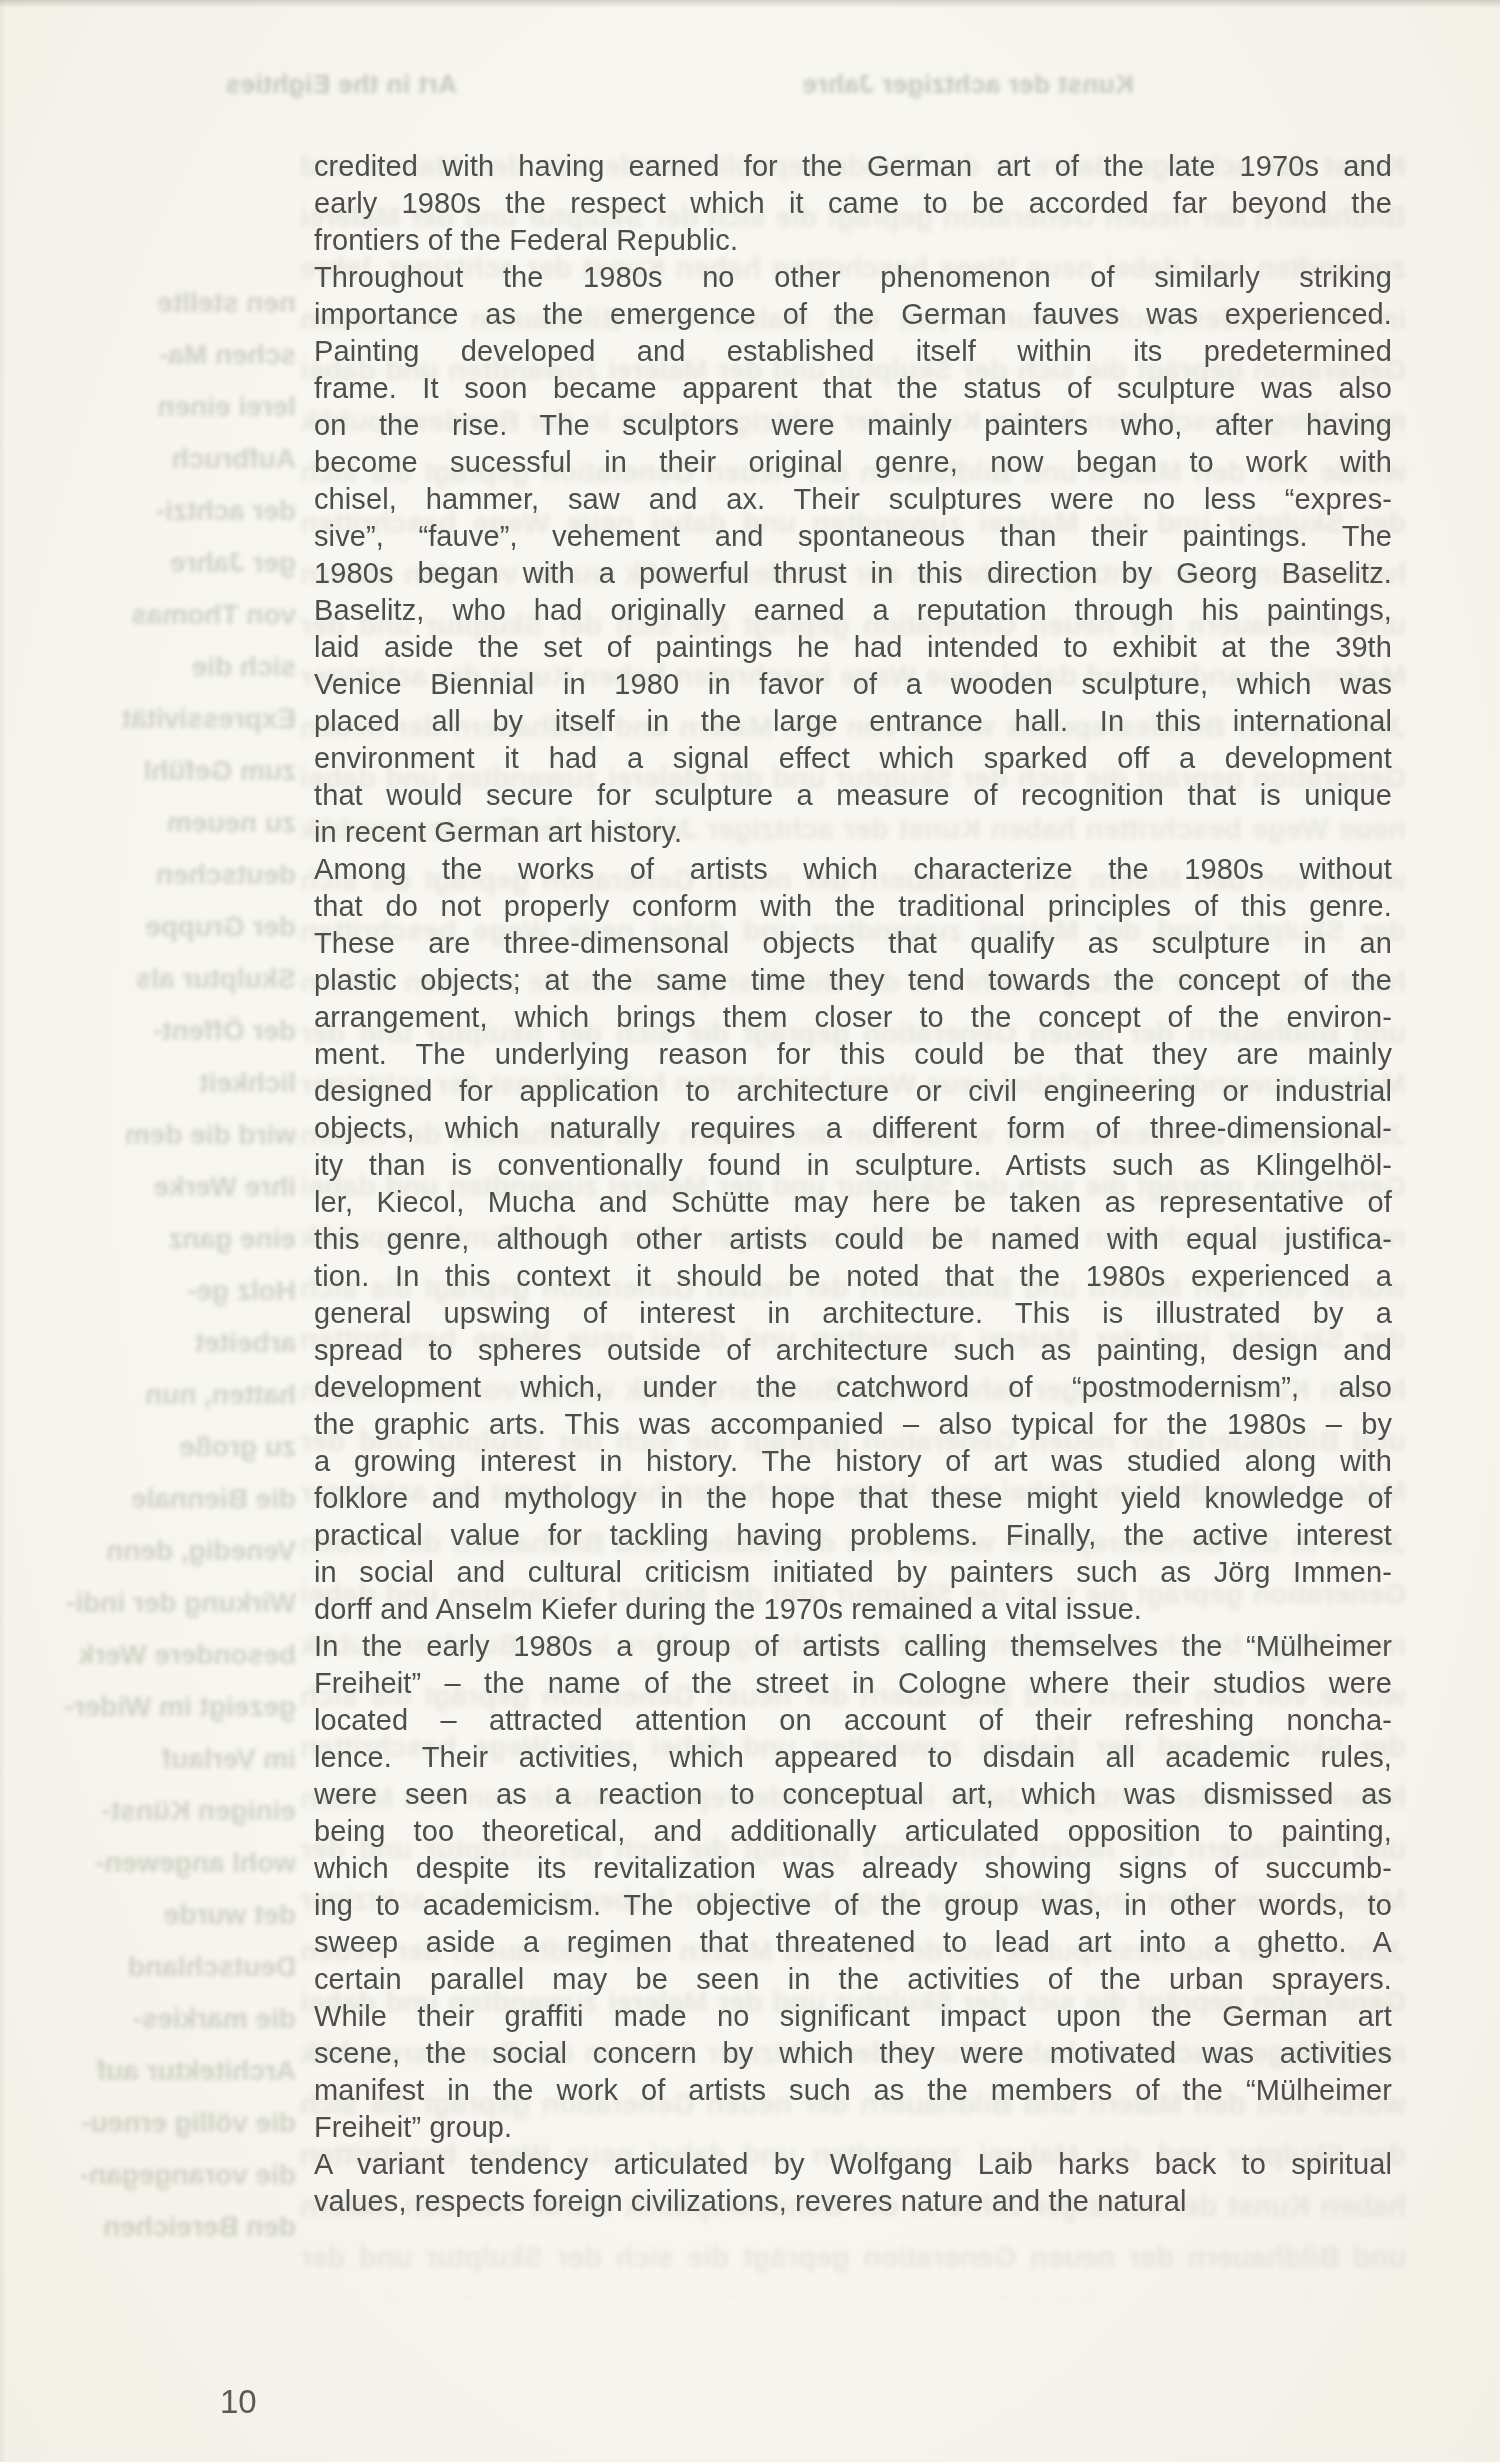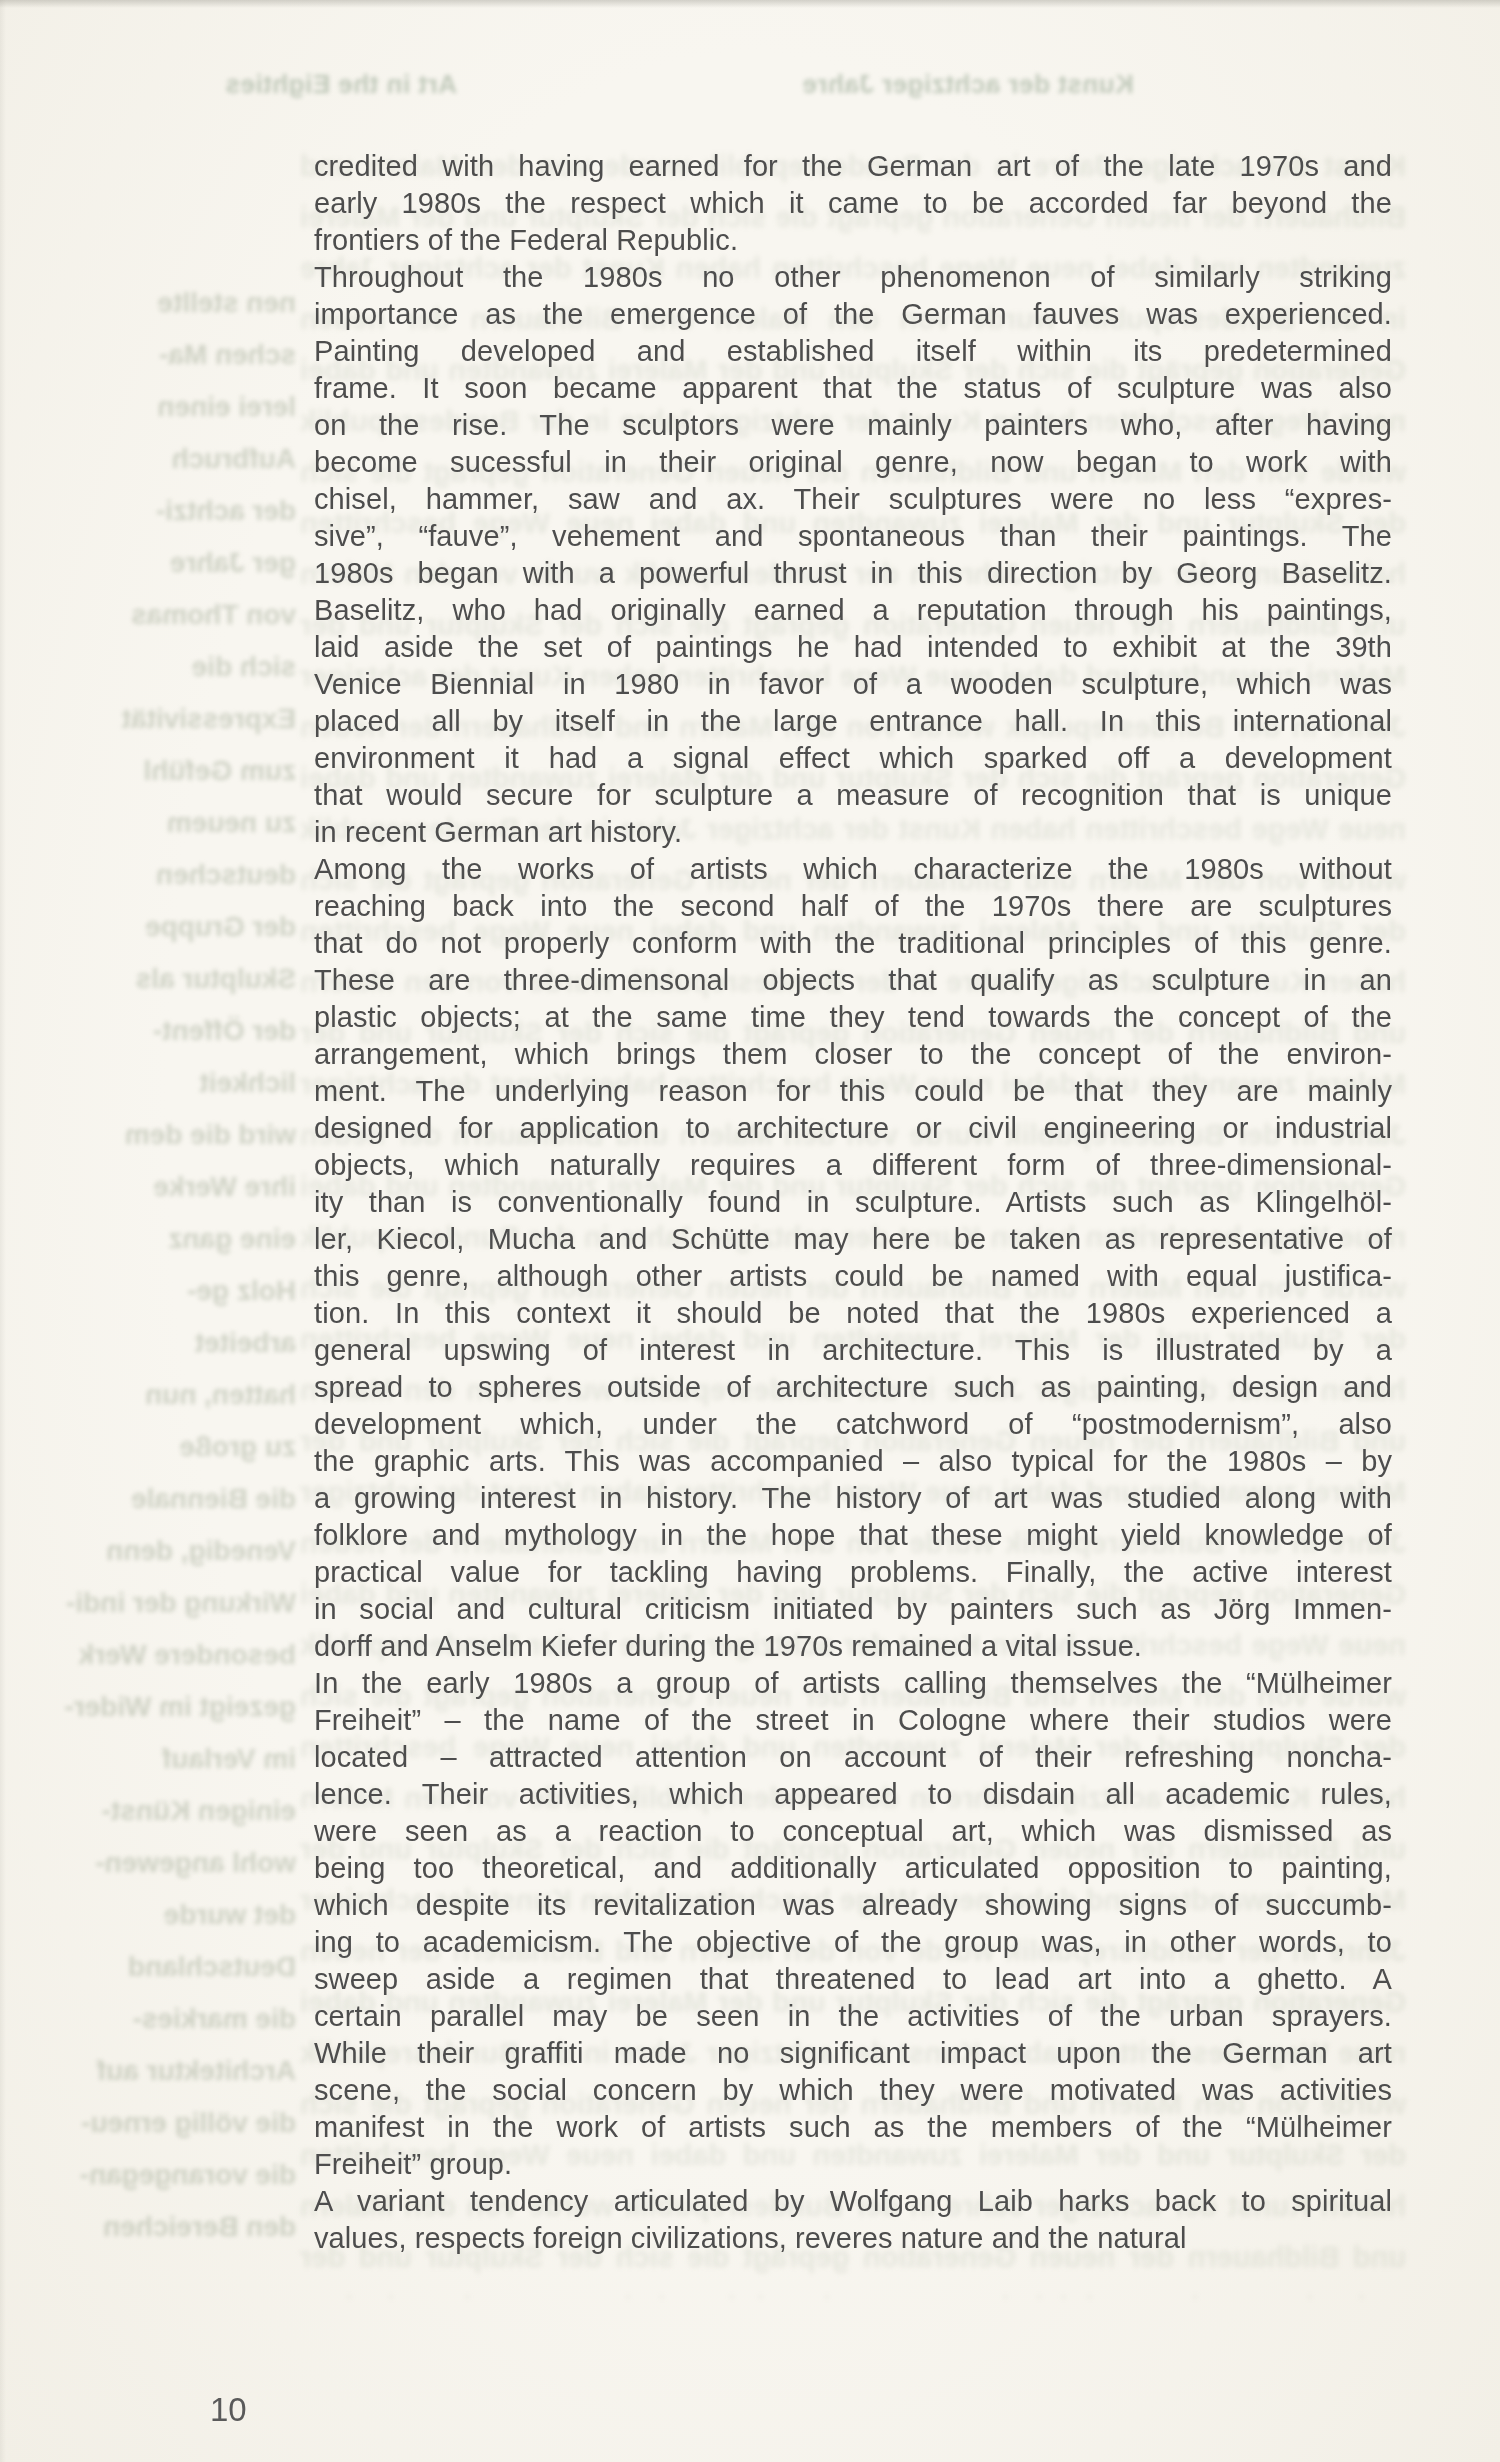--- a/index.html
+++ b/index.html
@@ -62,22 +62,22 @@
     height:37px;
     text-align:justify;
     text-align-last:justify;
     white-space:normal;
   }
   .line.last{
     text-align:center;
     text-align-last:left;
   }
   .page-number{
-    position:absolute;left:210px;top:2383px;
-    font-size:33px;color:#5a5a5a;margin-top:8px;
+    position:absolute;left:220px;top:2383px;
+    font-size:33px;color:#5a5a5a;
   }
 </style>
 </head>
 <body>
 
 <div class="page">
   <div class="bleed">
     <div class="bleed-body" id="bleed-body">Kunst der achtziger Jahre in der Bundesrepublik wurde von den Malern und Bildhauern der neuen Generation geprägt die sich der Skulptur und der Malerei zuwandten und dabei neue Wege beschritten haben Kunst der achtziger Jahre in der Bundesrepublik wurde von den Malern und Bildhauern der neuen Generation geprägt die sich der Skulptur und der Malerei zuwandten und dabei neue Wege beschritten haben Kunst der achtziger Jahre in der Bundesrepublik wurde von den Malern und Bildhauern der neuen Generation geprägt die sich der Skulptur und der Malerei zuwandten und dabei neue Wege beschritten haben Kunst der achtziger Jahre in der Bundesrepublik wurde von den Malern und Bildhauern der neuen Generation geprägt die sich der Skulptur und der Malerei zuwandten und dabei neue Wege beschritten haben Kunst der achtziger Jahre in der Bundesrepublik wurde von den Malern und Bildhauern der neuen Generation geprägt die sich der Skulptur und der Malerei zuwandten und dabei neue Wege beschritten haben Kunst der achtziger Jahre in der Bundesrepublik wurde von den Malern und Bildhauern der neuen Generation geprägt die sich der Skulptur und der Malerei zuwandten und dabei neue Wege beschritten haben Kunst der achtziger Jahre in der Bundesrepublik wurde von den Malern und Bildhauern der neuen Generation geprägt die sich der Skulptur und der Malerei zuwandten und dabei neue Wege beschritten haben Kunst der achtziger Jahre in der Bundesrepublik wurde von den Malern und Bildhauern der neuen Generation geprägt die sich der Skulptur und der Malerei zuwandten und dabei neue Wege beschritten haben Kunst der achtziger Jahre in der Bundesrepublik wurde von den Malern und Bildhauern der neuen Generation geprägt die sich der Skulptur und der Malerei zuwandten und dabei neue Wege beschritten haben Kunst der achtziger Jahre in der Bundesrepublik wurde von den Malern und Bildhauern der neuen Generation geprägt die sich der Skulptur und der Malerei zuwandten und dabei neue Wege beschritten haben Kunst der achtziger Jahre in der Bundesrepublik wurde von den Malern und Bildhauern der neuen Generation geprägt die sich der Skulptur und der Malerei zuwandten und dabei neue Wege beschritten haben Kunst der achtziger Jahre in der Bundesrepublik wurde von den Malern und Bildhauern der neuen Generation geprägt die sich der Skulptur und der Malerei zuwandten und dabei neue Wege beschritten haben Kunst der achtziger Jahre in der Bundesrepublik wurde von den Malern und Bildhauern der neuen Generation geprägt die sich der Skulptur und der Malerei zuwandten und dabei neue Wege beschritten haben Kunst der achtziger Jahre in der Bundesrepublik wurde von den Malern und Bildhauern der neuen Generation geprägt die sich der Skulptur und der Malerei zuwandten und dabei neue Wege beschritten haben Kunst der achtziger Jahre in der Bundesrepublik wurde von den Malern und Bildhauern der neuen Generation geprägt die sich der Skulptur und der Malerei zuwandten und dabei neue Wege beschritten haben Kunst der achtziger Jahre in der Bundesrepublik wurde von den Malern und Bildhauern der neuen Generation geprägt die sich der Skulptur und der Malerei zuwandten und dabei neue Wege beschritten haben Kunst der achtziger Jahre in der Bundesrepublik wurde von den Malern und Bildhauern der neuen Generation geprägt die sich der Skulptur und der Malerei zuwandten und dabei neue Wege beschritten haben Kunst der achtziger Jahre in der Bundesrepublik wurde von den Malern und Bildhauern der neuen Generation geprägt die sich der Skulptur und der Malerei zuwandten und dabei neue Wege beschritten haben Kunst der achtziger Jahre in der Bundesrepublik wurde von den Malern und Bildhauern der neuen Generation geprägt die sich der Skulptur und der Malerei zuwandten und dabei neue Wege beschritten haben Kunst der achtziger Jahre in der Bundesrepublik wurde von den Malern und Bildhauern der neuen Generation geprägt die sich der Skulptur und der Malerei zuwandten und dabei neue Wege beschritten haben Kunst der achtziger Jahre in der Bundesrepublik wurde von den Malern und Bildhauern der neuen Generation geprägt die sich der Skulptur und der Malerei zuwandten und dabei neue Wege beschritten haben Kunst der achtziger Jahre in der Bundesrepublik wurde von den Malern und Bildhauern der neuen Generation geprägt die sich der Skulptur und der Malerei zuwandten und dabei neue Wege beschritten haben Kunst der achtziger Jahre in der Bundesrepublik wurde von den Malern und Bildhauern der neuen Generation geprägt die sich der Skulptur und der Malerei zuwandten und dabei neue Wege beschritten haben Kunst der achtziger Jahre in der Bundesrepublik wurde von den Malern und Bildhauern der neuen Generation geprägt die sich der Skulptur und der Malerei zuwandten und dabei neue Wege beschritten haben Kunst der achtziger Jahre in der Bundesrepublik wurde von den Malern und Bildhauern der neuen Generation geprägt die sich der Skulptur und der Malerei zuwandten und dabei neue Wege beschritten haben Kunst der achtziger Jahre in der Bundesrepublik wurde von den Malern und Bildhauern der neuen Generation geprägt die sich der Skulptur und der Malerei zuwandten und dabei neue Wege beschritten haben Kunst der achtziger Jahre in der Bundesrepublik wurde von den Malern und Bildhauern der neuen Generation geprägt die sich der Skulptur und der Malerei zuwandten und dabei neue Wege beschritten haben Kunst der achtziger Jahre in der Bundesrepublik wurde von den Malern und Bildhauern der neuen Generation geprägt die sich der Skulptur und der Malerei zuwandten und dabei neue Wege beschritten haben Kunst der achtziger Jahre in der Bundesrepublik wurde von den Malern und Bildhauern der neuen Generation geprägt die sich der Skulptur und der Malerei zuwandten und dabei neue Wege beschritten haben Kunst der achtziger Jahre in der Bundesrepublik wurde von den Malern und Bildhauern der neuen Generation geprägt die sich der Skulptur und der Malerei zuwandten und dabei neue Wege beschritten haben </div>
     <div class="bleed-header bh-left">Art in the Eighties</div>
     <div class="bleed-header bh-right">Kunst der achtziger Jahre</div>
@@ -140,21 +140,20 @@
       <div class="line">sive”, “fauve”, vehement and spontaneous than their paintings. The</div>
       <div class="line">1980s began with a powerful thrust in this direction by Georg Baselitz.</div>
       <div class="line">Baselitz, who had originally earned a reputation through his paintings,</div>
       <div class="line">laid aside the set of paintings he had intended to exhibit at the 39th</div>
       <div class="line">Venice Biennial in 1980 in favor of a wooden sculpture, which was</div>
       <div class="line">placed all by itself in the large entrance hall. In this international</div>
       <div class="line">environment it had a signal effect which sparked off a development</div>
       <div class="line">that would secure for sculpture a measure of recognition that is unique</div>
       <div class="line last">in recent German art history.</div>
       <div class="line">Among the works of artists which characterize the 1980s without</div>
-      <div class="line">reaching back into the second half of the 1970s there are sculptures</div>
       <div class="line">that do not properly conform with the traditional principles of this genre.</div>
       <div class="line">These are three-dimensonal objects that qualify as sculpture in an</div>
       <div class="line">plastic objects; at the same time they tend towards the concept of the</div>
       <div class="line">arrangement, which brings them closer to the concept of the environ-</div>
       <div class="line">ment. The underlying reason for this could be that they are mainly</div>
       <div class="line">designed for application to architecture or civil engineering or industrial</div>
       <div class="line">objects, which naturally requires a different form of three-dimensional-</div>
       <div class="line">ity than is conventionally found in sculpture. Artists such as Klingelhöl-</div>
       <div class="line">ler, Kiecol, Mucha and Schütte may here be taken as representative of</div>
       <div class="line">this genre, although other artists could be named with equal justifica-</div>

